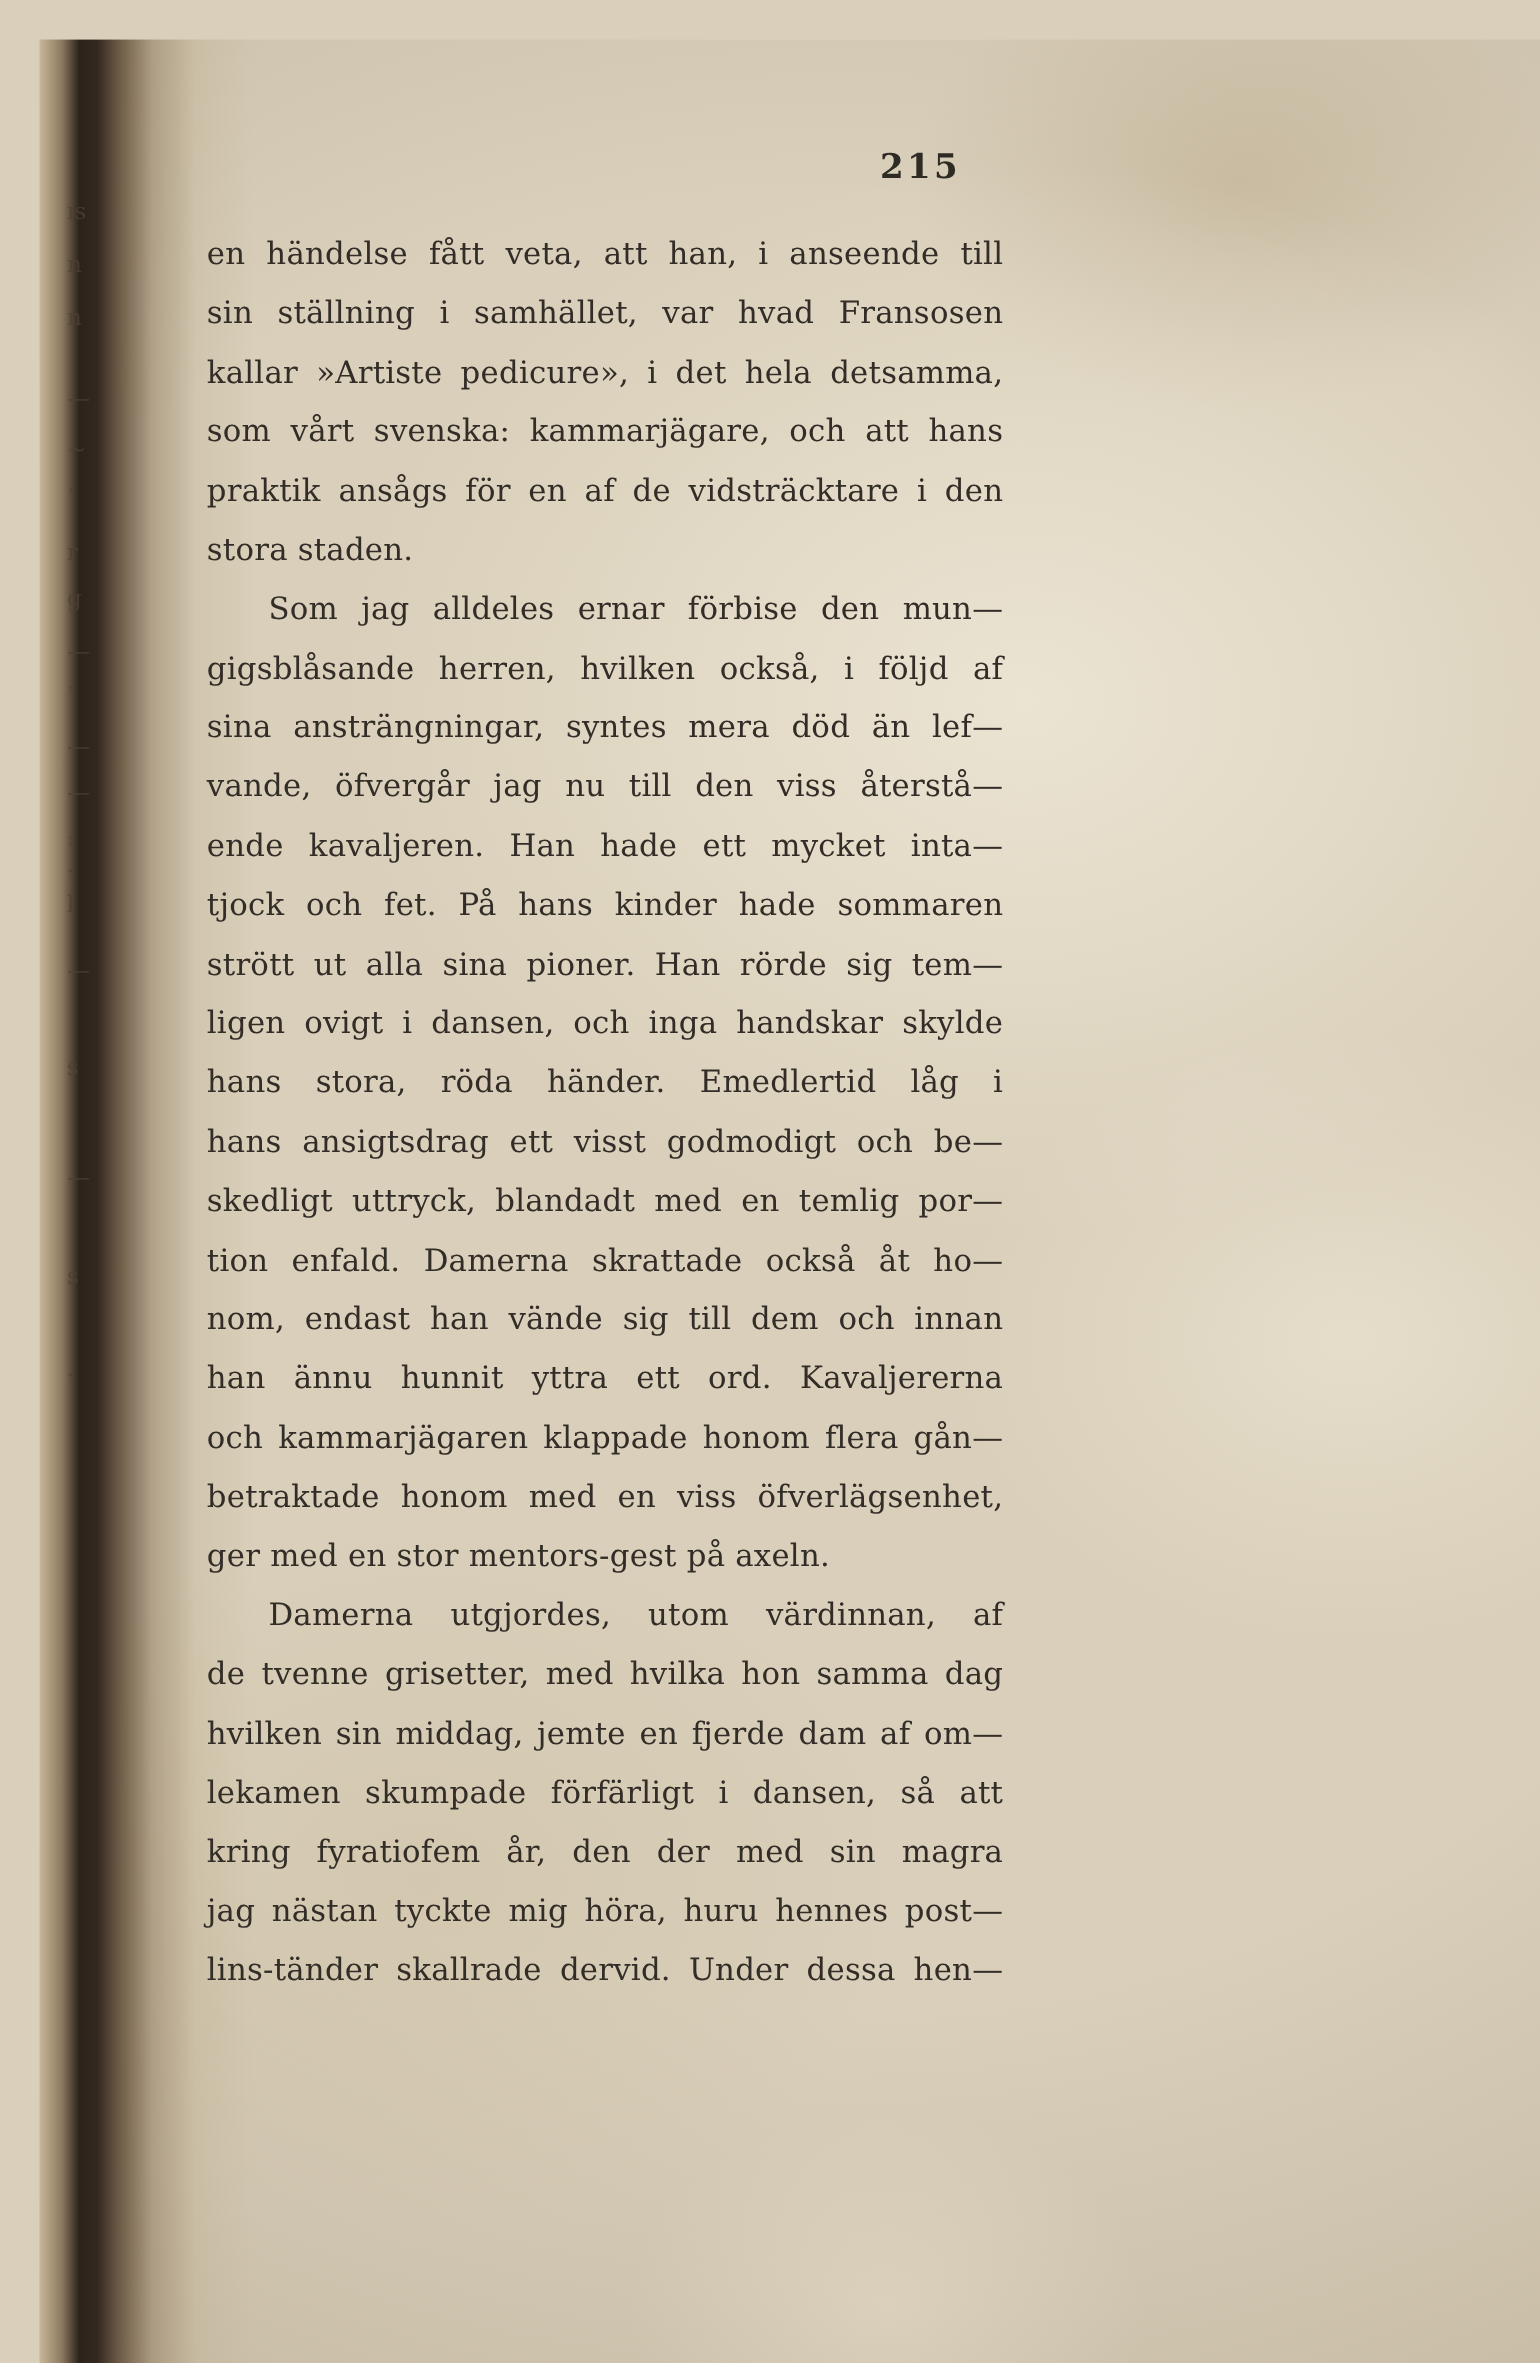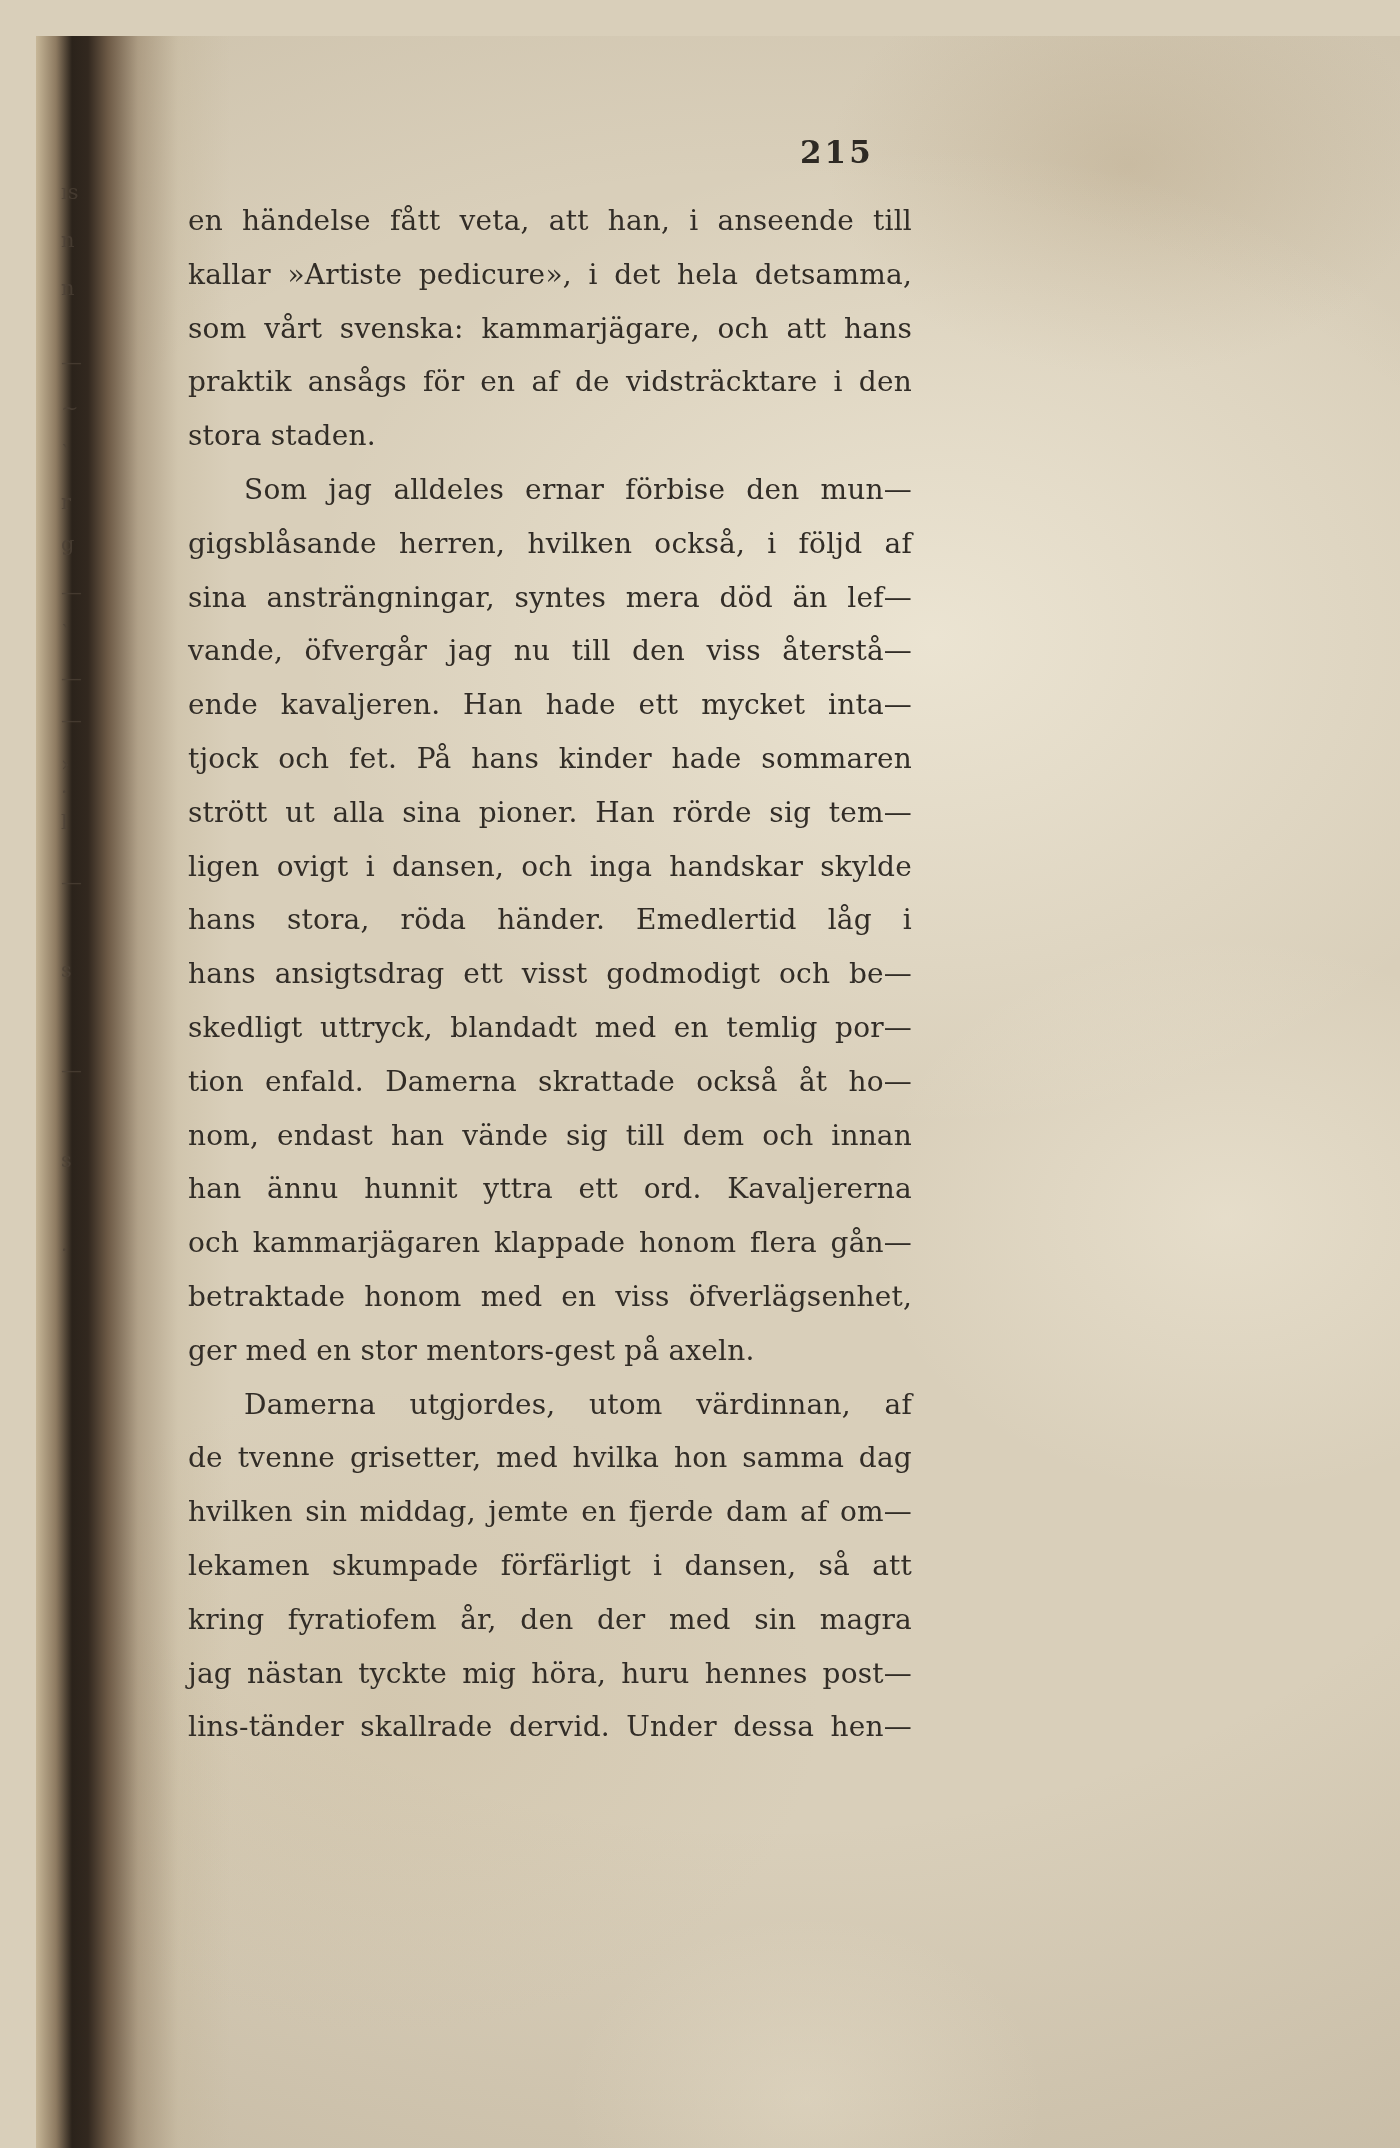--- a/index.html
+++ b/index.html
@@ -33,21 +33,21 @@
   .page-number {
     position:absolute;
     top:86px; left:752px;
     font-size:31px;
     font-weight:bold;
     letter-spacing:3px;
     color:#2e2a24;
   }
   .text-block {
     position:absolute;
-    top:140px; left:128px;
+    top:150px; left:128px;
     width:748px;
     color:#322d27;
     font-size:28px;
   }
   .line {
     height:41.8px;
     line-height:41.8px;
     text-align:justify;
     text-align-last:justify;
     letter-spacing:0.2px;
@@ -93,20 +93,21 @@
       <span class="mark" style="top: 752px;">l</span>
       <span class="mark" style="top: 812px;">—</span>
       <span class="mark" style="top: 900px;">s</span>
       <span class="mark" style="top: 1000px;">—</span>
       <span class="mark" style="top: 1090px;">s</span>
       <span class="mark" style="top: 1180px;">·</span>
     </div>
 
   <div class="text-block">
       <div class="line">en händelse fått veta, att han, i anseende till</div>
+      <div class="line">sin ställning i samhället, var hvad Fransosen</div>
       <div class="line">kallar »Artiste pedicure», i det hela detsamma,</div>
       <div class="line">som vårt svenska: kammarjägare, och att hans</div>
       <div class="line">praktik ansågs för en af de vidsträcktare i den</div>
       <div class="line no-just">stora staden.</div>
       <div class="line indent">Som jag alldeles ernar förbise den mun—</div>
       <div class="line">gigsblåsande herren, hvilken också, i följd af</div>
       <div class="line">sina ansträngningar, syntes mera död än lef—</div>
       <div class="line">vande, öfvergår jag nu till den viss återstå—</div>
       <div class="line">ende kavaljeren. Han hade ett mycket inta—</div>
       <div class="line">tjock och fet. På hans kinder hade sommaren</div>

